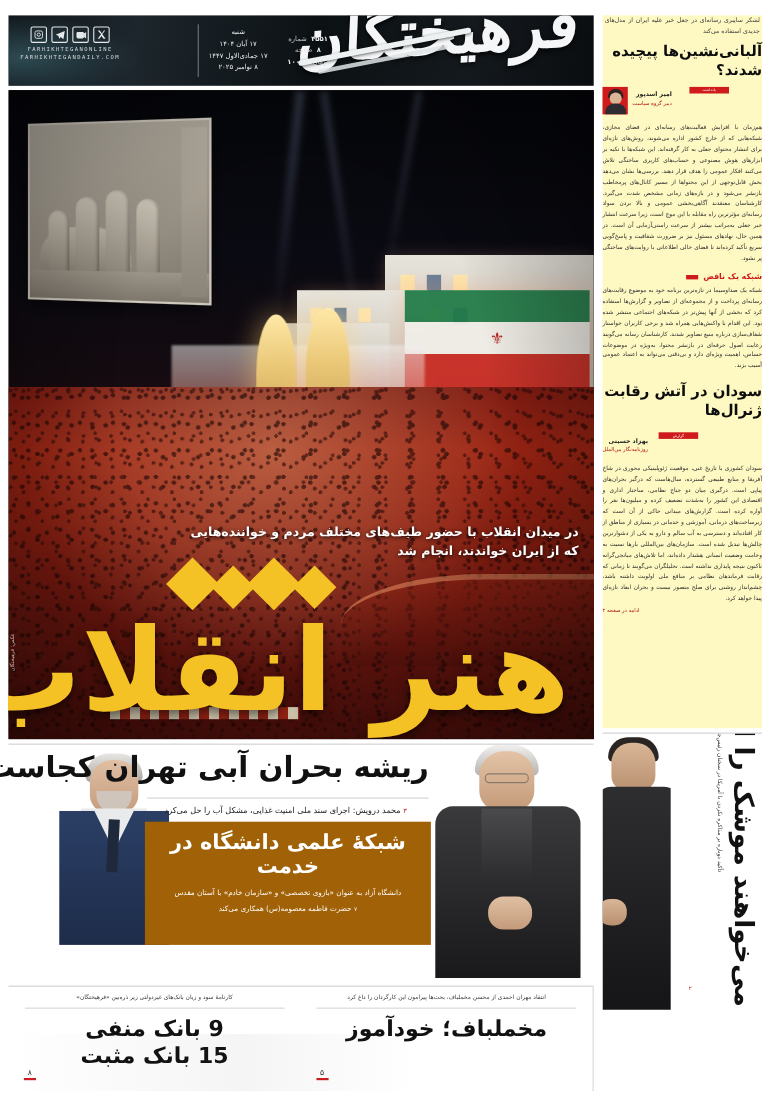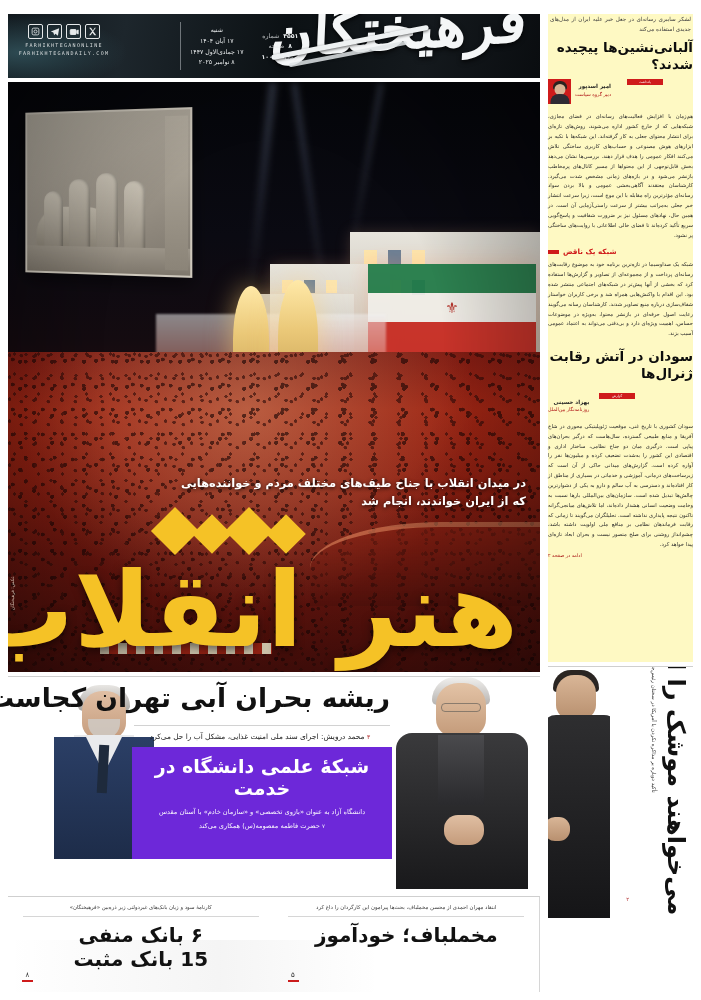--- a/index.html
+++ b/index.html
@@ -118,21 +118,21 @@
     position:absolute; right:30px; top:0; width:36px; height:6px; background:#cf1b1b;
     display:flex; align-items:center; justify-content:center;
   }
   .red-tag span{ font-size:3.4px; color:#fff; letter-spacing:.2px; }
 
   .body-text{
     font-size:5.3px; color:#2a2a2a; line-height:1.86; text-align:justify;
     direction:rtl; margin-top:4px;
   }
   .sec-head{
-    display:flex; flex-direction:row-reverse; align-items:center; gap:4px; margin-top:7px;
+    display:flex; flex-direction:row-reverse; align-items:center; gap:4px; margin-top:7px;justify-content:flex-end;
   }
   .sec-head .bar{ width:11px; height:4px; background:#cf1b1b; flex:0 0 auto; }
   .sec-head .t{ font-size:7.2px; font-weight:700; color:#cf1b1b; }
 
   .rail-h2{
     font-size:13.5px; font-weight:700; color:#0d0d0d; letter-spacing:-.4px;
     line-height:1.25; text-align:right; margin-top:9px;
   }
   .more-link{ font-size:4.8px; color:#a81414; text-align:left; margin-top:3px; }
 
@@ -303,21 +303,21 @@
     white-space:nowrap;
   }
   .mid-sub{
     position:absolute; right:150px; top:54px; width:256px; text-align:center; direction:rtl;
     font-size:7.4px; color:#222; line-height:1.6;
   }
   .mid-sub .pg{ color:#a81414; font-size:6px; margin-right:4px; }
   .mid-divider{ position:absolute; right:150px; top:48px; width:256px; height:1px; background:#d2d2d2; }
 
   .redbox{
-    position:absolute; right:148px; top:70px; width:260px; height:112px; background:#6d28d9;
+    position:absolute; right:148px; top:70px; width:260px; height:112px; background:#a16207;
     color:#fff; padding:8px 10px 6px 10px; direction:rtl; text-align:center;
   }
   .redbox h3{ font-size:19px; font-weight:700; letter-spacing:-1px; line-height:1.18; }
   .redbox .rb-sub{ margin-top:7px; font-size:6.6px; line-height:1.8; opacity:.97; }
   .redbox .rb-sub .pg{ font-size:5.4px; opacity:.9; }
 
   
   .vpromo{
     position:absolute; right:8px; top:666px; width:145px; height:252px;
     background:#fff; overflow:hidden; border-top:1px solid #cfcfcf;
@@ -520,21 +520,21 @@
     <div class="statue" style="left:270px;top:198px;width:40px;height:112px;"></div>
 
     <div class="crowd">
       <div class="crowd-tex"></div>
       <div class="barrier"></div>
       <div class="lightbar"></div>
     </div>
     <div class="vignette"></div>
 
     <div class="hero-cap">
-      <div>در میدان انقلاب با جناح طیف‌های مختلف مردم و خواننده‌هایی</div>
+      <div>در میدان انقلاب با حضور طیف‌های مختلف مردم و خواننده‌هایی</div>
       <div>که از ایران خواندند، انجام شد</div>
     </div>
 
     <div class="diamonds">
       <div class="dia"></div>
       <div class="dia tall"></div>
       <div class="dia"></div>
       <div class="dia tall"></div>
     </div>
 
@@ -589,21 +589,21 @@
     <div class="vp-title">می‌خواهند موشک را از ایران بگیرند</div>
     <div class="vp-kicker">تأکید دوباره بر مذاکره نکردن با آمریکا در سخنان رئیس‌جمهور</div>
     <div class="vp-pg">۲</div>
   </div>
 
   <div class="bstrip">
 
     <div class="bcell">
       <div class="bkicker">کارنامهٔ سود و زیان بانک‌های غیردولتی زیر ذره‌بین «فرهیختگان»</div>
       <div class="bline"></div>
-      <div class="btitle">۶ بانک منفی</div>
+      <div class="btitle">9 بانک منفی</div>
       <div class="btitle">15 بانک مثبت</div>
       <div class="bpg">
         <span class="n">۸</span>
         <span class="u"></span>
       </div>
     </div>
 
     <div class="bcell">
       <div class="bkicker">انتقاد مهران احمدی از محسن مخملباف، بحث‌ها پیرامون این کارگردان را داغ کرد</div>
       <div class="bline"></div>

